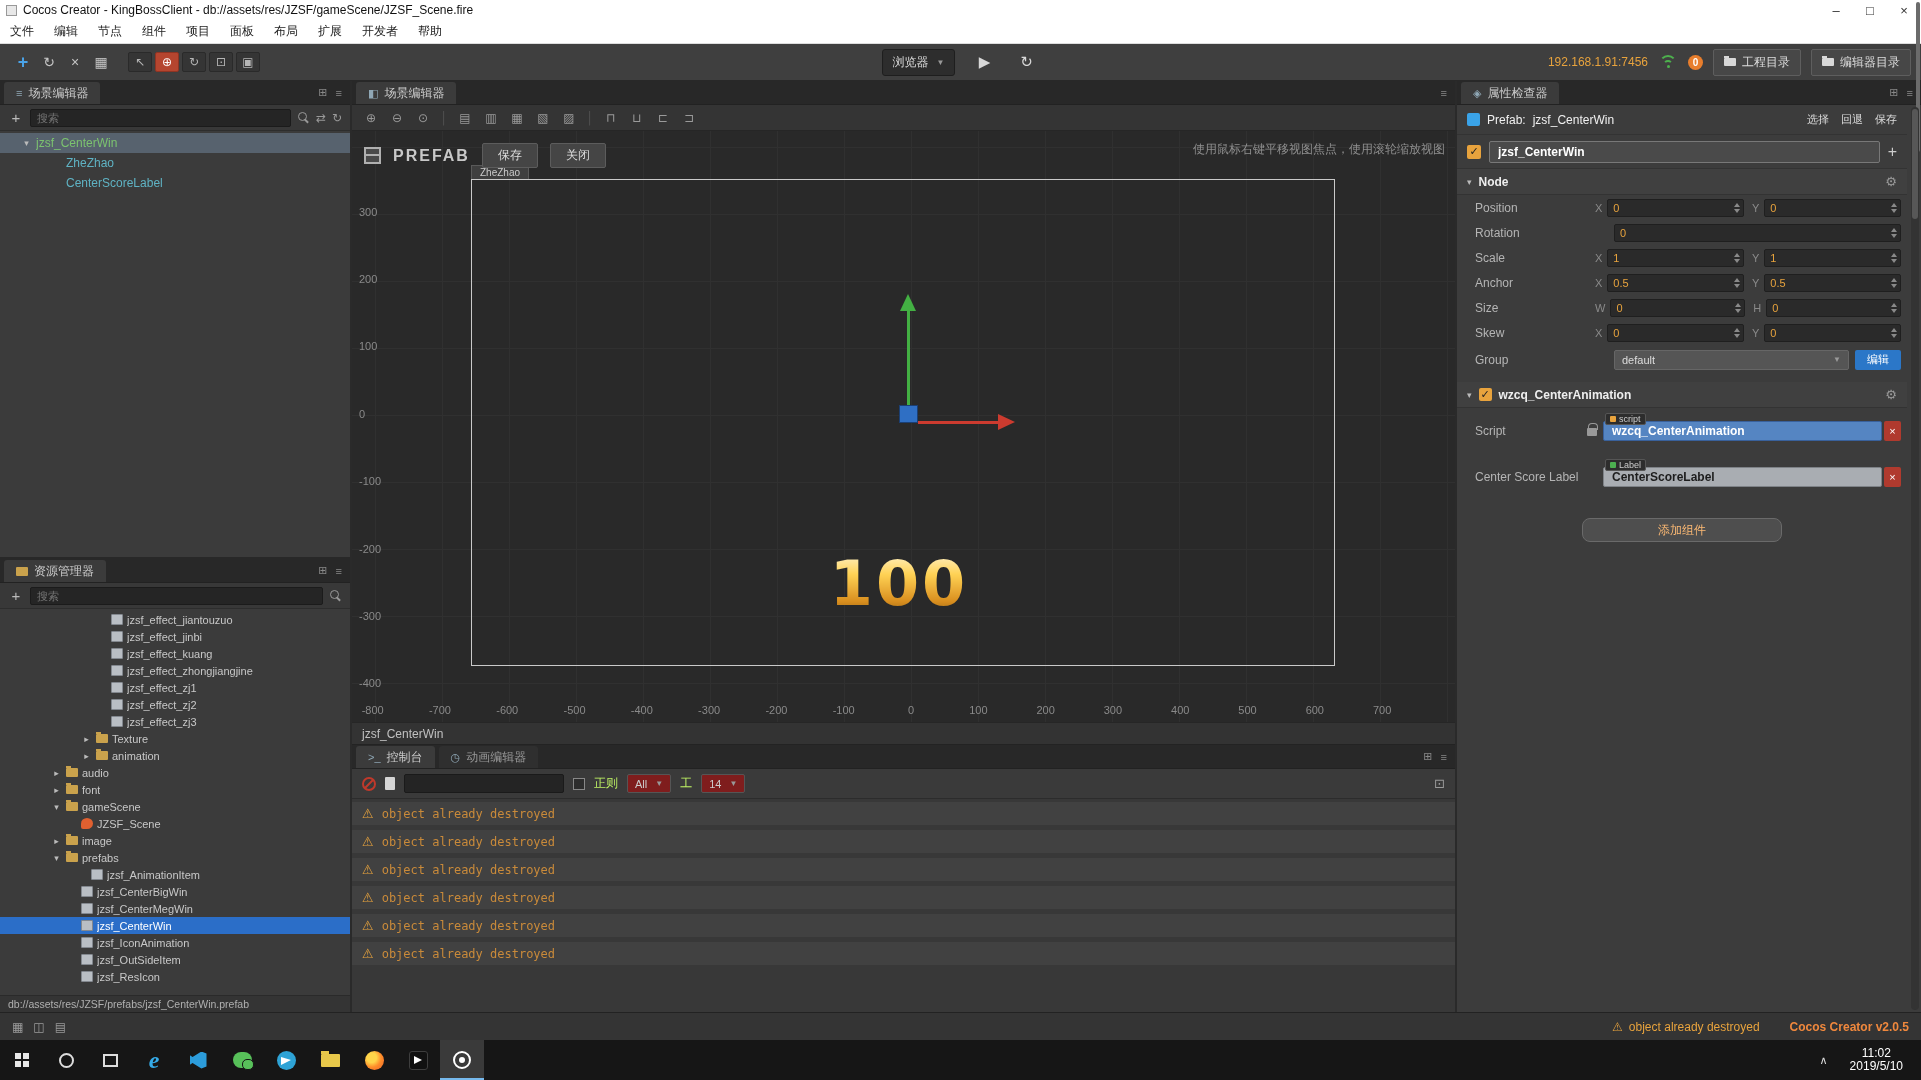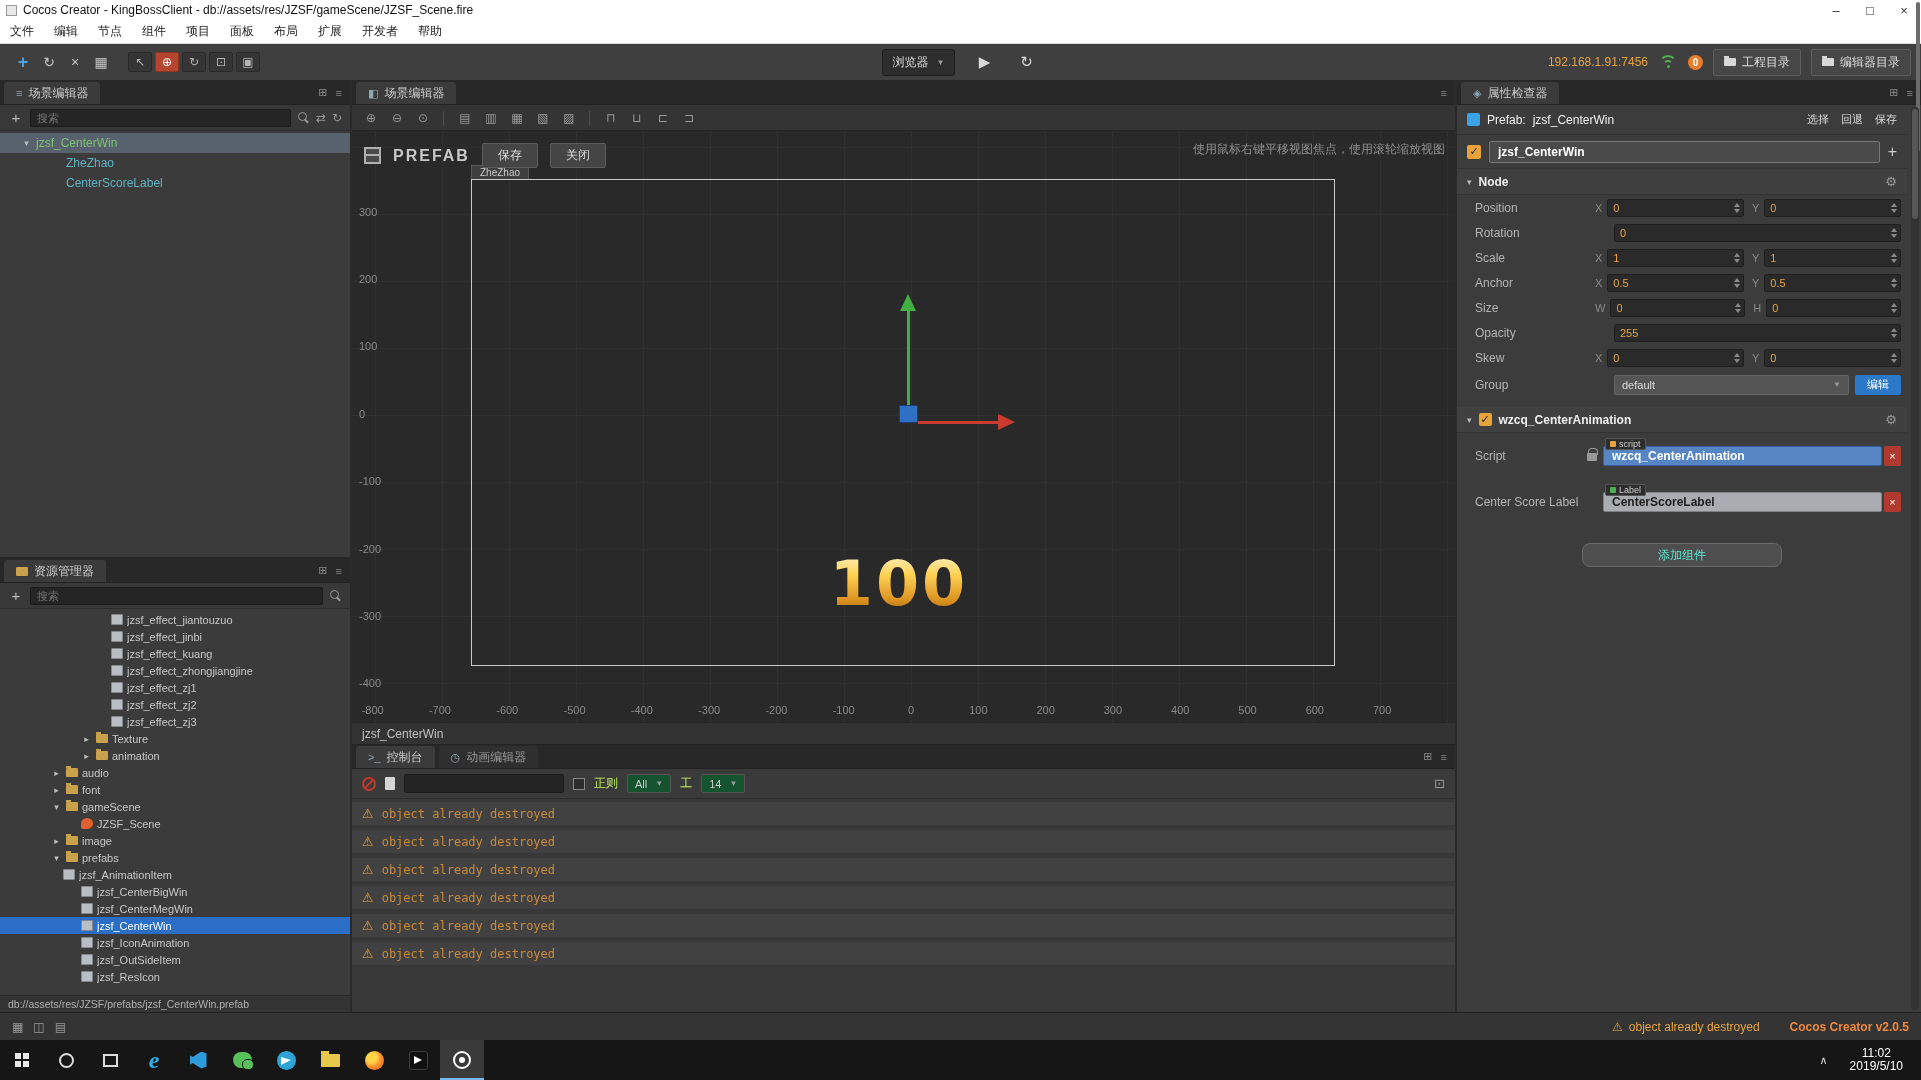--- a/index.html
+++ b/index.html
@@ -112,21 +112,21 @@
 
 
 .console-panel{flex:1;display:flex;flex-direction:column;min-height:0;border-top:1px solid #232323}
 .cfilter{height:30px;background:#3a3a3a;border-bottom:1px solid #2c2c2c;display:flex;align-items:center;gap:9px;padding:0 10px;flex:none}
 .no-icon{width:14px;height:14px;border:2px solid #c0392b;border-radius:50%;position:relative;cursor:pointer;flex:none}
 .no-icon::before{content:"";position:absolute;left:-1px;top:4px;width:12px;height:2px;background:#c0392b;transform:rotate(-45deg)}
 .doc-icon{width:10px;height:13px;background:#d5d5d5;border-radius:1px;cursor:pointer;flex:none}
 .cinput{width:160px;height:19px;background:#242424;border:1px solid #1a1a1a;border-radius:2px;color:#ccc;outline:none;font-size:11px;padding:0 5px}
 .checkbox{width:12px;height:12px;border:1px solid #888;background:#2d2d2d;cursor:pointer;flex:none}
 .clabel{color:#bef264;font-size:12px}
-.cselect{height:19px;background:#14532d;border:1px solid #555;border-radius:2px;color:#ccc;font-size:11px;display:flex;align-items:center;gap:8px;padding:0 7px;cursor:pointer}
+.cselect{height:19px;background:#7f1d1d;border:1px solid #555;border-radius:2px;color:#ccc;font-size:11px;display:flex;align-items:center;gap:8px;padding:0 7px;cursor:pointer}
 .cright{margin-left:auto;color:#999;font-size:13px;cursor:pointer}
 .clog{flex:1;overflow:hidden;background:#383838;padding-top:3px}
 .logrow{height:23px;margin-bottom:5px;background:#414141;display:flex;align-items:center;gap:8px;padding:0 10px;font-family:"DejaVu Sans Mono",monospace;font-size:12px;color:#c98a3a;cursor:pointer}
 .warn-g{color:#e8a33d;font-size:13px;font-family:"DejaVu Sans",sans-serif}
 
 
 .insp-body{flex:1;overflow:hidden;position:relative;padding-right:14px}
 .vscroll{position:absolute;right:2px;top:2px;bottom:2px;width:8px;background:#333;border-radius:4px}
 .vscroll i{position:absolute;top:2px;left:1px;width:6px;height:110px;background:#575757;border-radius:3px;display:block}
 .prefab-row{height:30px;display:flex;align-items:center;gap:7px;padding:0 10px;border-bottom:1px solid #333}
@@ -159,21 +159,21 @@
 .ref-wrap{flex:1;position:relative;display:flex;min-width:0}
 .ref-wrap.noLock{margin-left:16px}
 .refbadge{position:absolute;top:-8px;left:2px;height:12px;background:#2d2d2d;border:1px solid #555;border-radius:2px;color:#ccc;font-size:9px;display:flex;align-items:center;gap:3px;padding:0 4px;z-index:2}
 .bdot-s{width:6px;height:6px;background:#e8a33d;border-radius:1px}
 .bdot-l{width:6px;height:6px;background:#4caf50;border-radius:1px}
 .ref-field{flex:1;height:20px;border-radius:2px;font-size:12px;font-weight:bold;display:flex;align-items:center;padding:0 8px;min-width:0;overflow:hidden}
 .script-field{background:#5585c2;color:#fff;border:1px solid #39619c}
 .label-field{background:#a9adb2;color:#1d1d1d;border:1px solid #7e8287}
 .xbtn{width:17px;height:20px;background:#b03a2e;border-radius:2px;color:#fff;font-size:11px;display:flex;align-items:center;justify-content:center;margin-left:2px;cursor:pointer;flex:none}
 .add-wrap{padding:18px 0;display:flex;justify-content:center}
-.add-btn{width:200px;height:24px;background:#4e4e4e;border:1px solid #6a6a6a;border-radius:8px;color:#5eead4;font-size:12px;display:flex;align-items:center;justify-content:center;cursor:pointer}
+.add-btn{width:200px;height:24px;background:#4e4e4e;border:1px solid #6a6a6a;border-radius:8px;color:#fdba74;font-size:12px;display:flex;align-items:center;justify-content:center;cursor:pointer}
 
 
 .statusbar{height:28px;background:#343434;border-top:1px solid #222;display:flex;align-items:center;padding:0 12px;gap:10px;flex:none}
 .sb-ico{color:#9a9a9a;font-size:12px;cursor:pointer}
 .sb-warn{margin-left:auto;color:#e8a33d;font-size:12px;display:flex;gap:6px;align-items:center}
 .sb-version{color:#f0883d;font-size:12px;font-weight:bold;margin-left:20px}
 .taskbar{height:40px;background:#161616;display:flex;align-items:stretch;flex:none}
 .tb-app{width:44px;display:flex;align-items:center;justify-content:center;position:relative;cursor:pointer}
 .tb-app.active{background:#3a3a3a;box-shadow:inset 0 -2px 0 #76b9ed}
 .win-logo{width:6px;height:6px;background:#e8e8e8;box-shadow:8px 0 #e8e8e8,0 8px #e8e8e8,8px 8px #e8e8e8;transform:translate(-4px,-4px)}
@@ -451,21 +451,21 @@
               <span class="ico"></span>
               <span class="lbl">image</span>
             </div>
 
             <div class="trow f" style="padding-left: 51px;">
               <span class="arrow">▾</span>
               <span class="ico"></span>
               <span class="lbl">prefabs</span>
             </div>
 
-            <div class="trow p" style="padding-left: 48px;">
+            <div class="trow p" style="padding-left: 76px;">
               <span class="arrow"></span>
               <span class="ico"></span>
               <span class="lbl">jzsf_AnimationItem</span>
             </div>
 
             <div class="trow p" style="padding-left: 66px;">
               <span class="arrow"></span>
               <span class="ico"></span>
               <span class="lbl">jzsf_CenterBigWin</span>
             </div>
@@ -745,27 +745,20 @@
           <span class="axis">W</span>
           <span class="fwrap">
               <input class="nfield" value="0" style="">
             </span>
           <span class="axis">H</span>
           <span class="fwrap">
               <input class="nfield" value="0" style="">
             </span>
         </div>
         <div class="prow">
-          <span class="plabel">Opacity</span>
-          <span class="spacer"></span>
-          <span class="fwrap">
-              <input class="nfield" value="255" style="">
-            </span>
-        </div>
-        <div class="prow">
           <span class="plabel">Skew</span>
           <span class="axis">X</span>
           <span class="fwrap">
               <input class="nfield" value="0" style="">
             </span>
           <span class="axis">Y</span>
           <span class="fwrap">
               <input class="nfield" value="0" style="">
             </span>
         </div>

